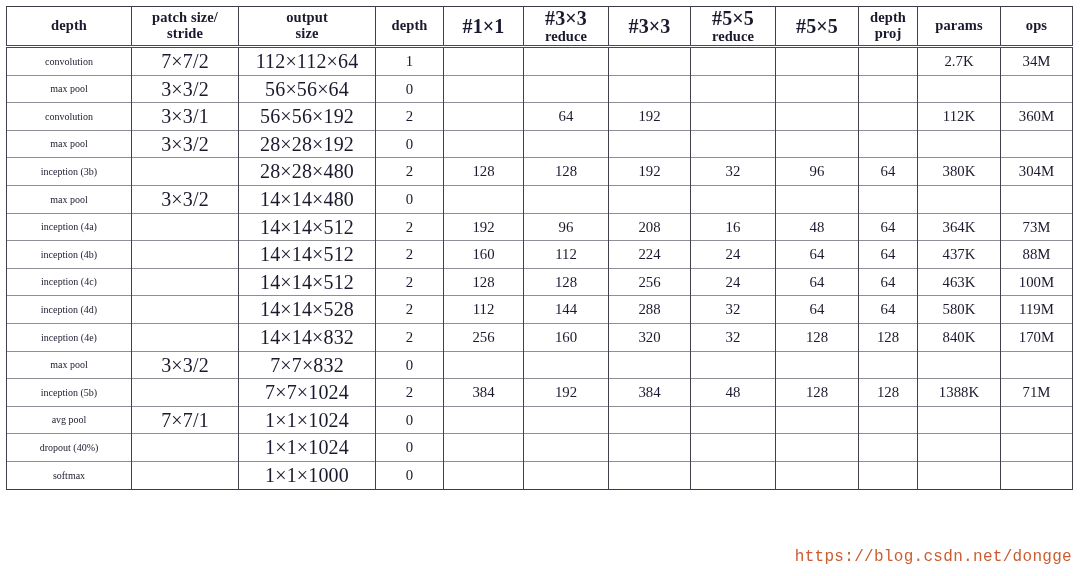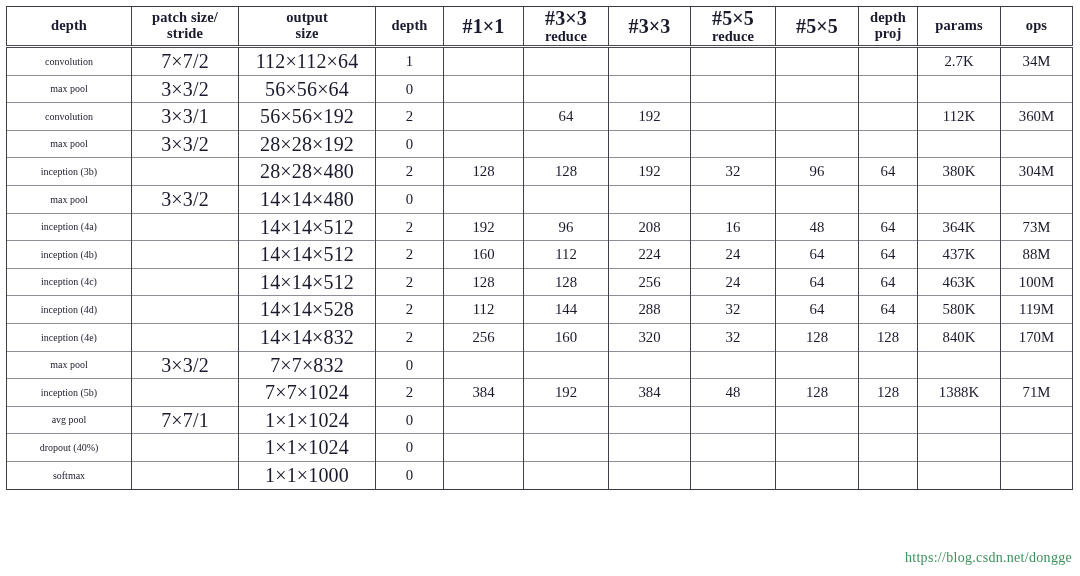--- a/index.html
+++ b/index.html
@@ -106,23 +106,23 @@
 
   .num {
     font-size: 14.8px;
   }
 
   
   .watermark {
     position: absolute;
     right: 8px;
     bottom: 10px;
-    font-family: Liberation Serif, serif;
-    font-size: 14px;
-    color: #15803d;
+    font-family: Liberation Mono, monospace;
+    font-size: 16px;
+    color: #c2410c;
     letter-spacing: 0.3px;
     opacity: 0.85;
     pointer-events: none;
     user-select: none;
   }
 </style>
 </head>
 <body>
 
 <div id="page-root">

